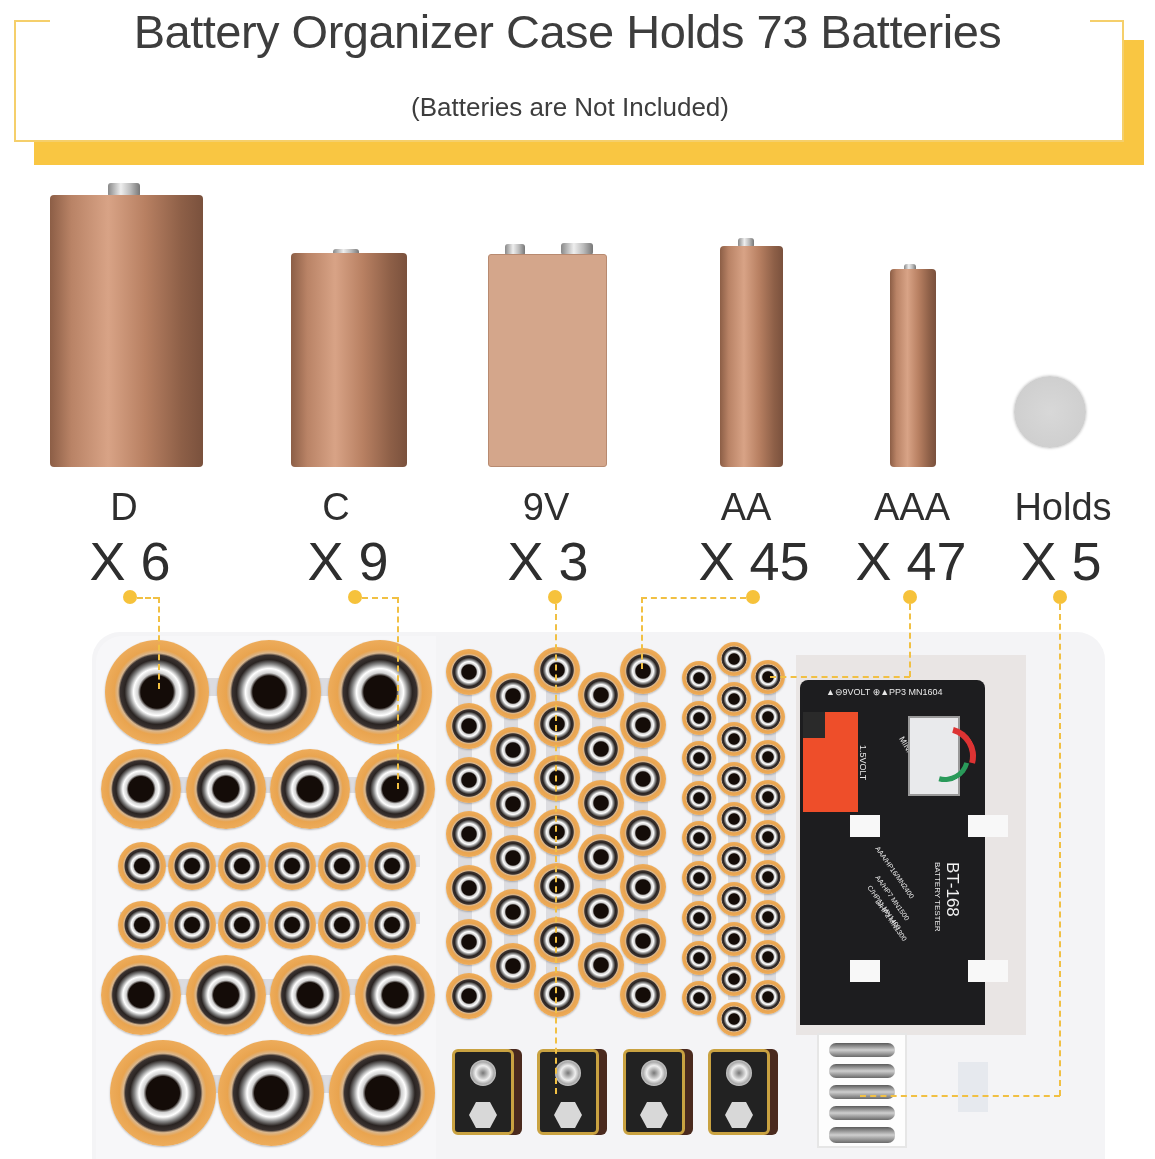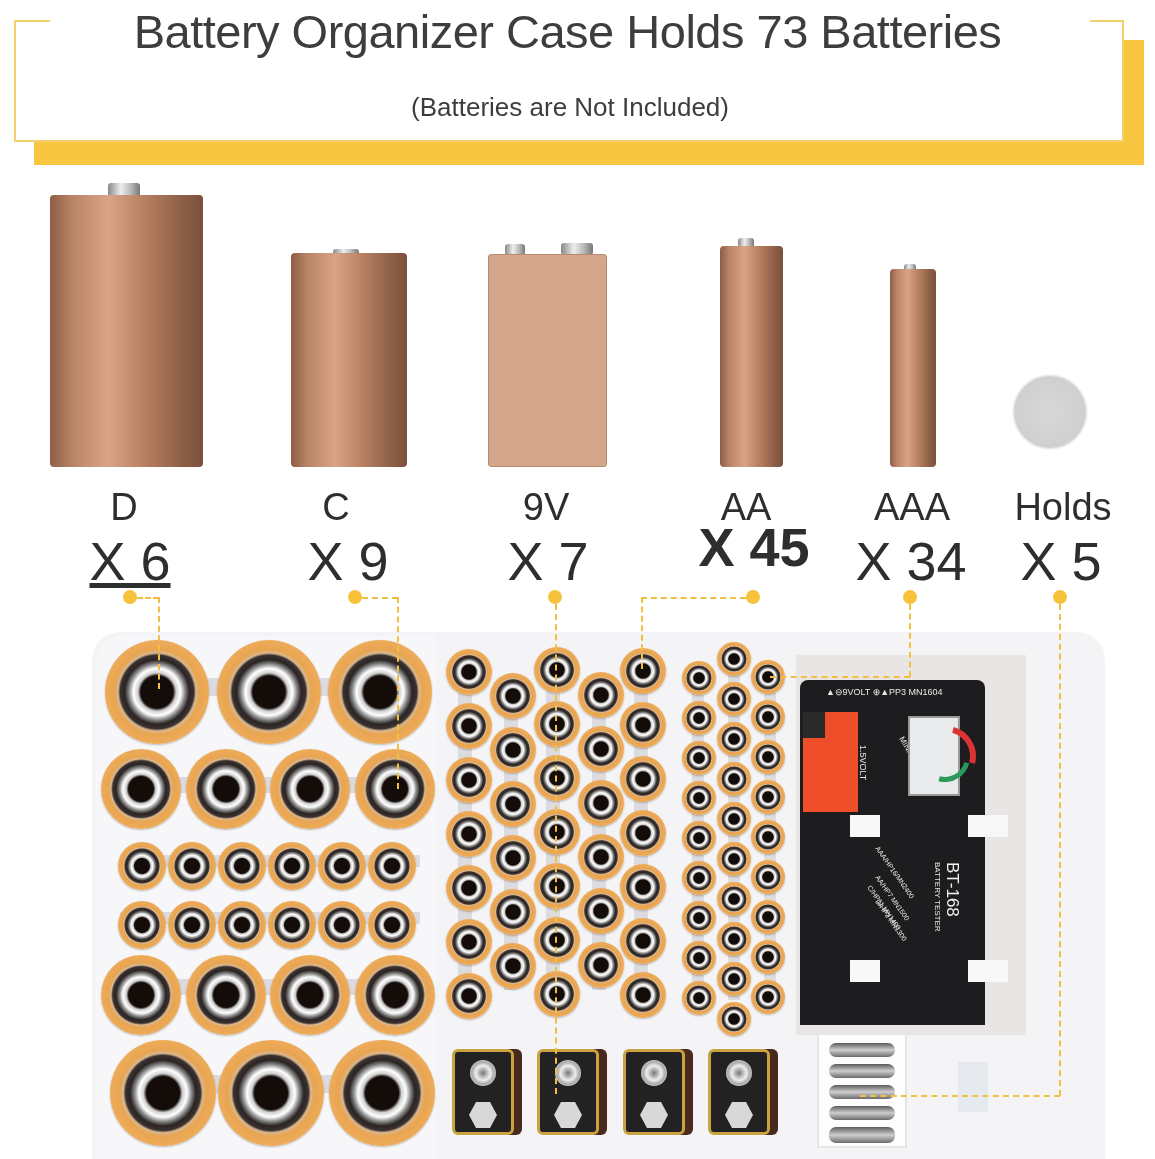--- a/index.html
+++ b/index.html
@@ -87,33 +87,33 @@
 </div>
 
 <div>
   <div class="cap" style="left:904px;top:264px;width:12px;height:8px;"></div>
   <div class="cyl" style="left:890px;top:269px;width:46px;height:198px;"></div>
 </div>
 
 <div class="coin" style="left:1014px;top:376px;width:72px;height:72px;"></div>
 
 <div class="label" style="left:44px;top:486px;">D</div>
-<div class="qty" style="left:30px;top:530px;text-decoration:underline;">X 6</div>
+<div class="qty" style="left:30px;top:530px;">X 6</div>
 
 <div class="label" style="left:256px;top:486px;">C</div>
 <div class="qty" style="left:248px;top:530px;">X 9</div>
 
 <div class="label" style="left:466px;top:486px;">9V</div>
-<div class="qty" style="left:448px;top:530px;">X 7</div>
+<div class="qty" style="left:448px;top:530px;">X 3</div>
 
 <div class="label" style="left:666px;top:486px;">AA</div>
-<div class="qty" style="left:654px;top:516px;font-weight:bold;">X 45</div>
+<div class="qty" style="left:654px;top:530px;">X 45</div>
 
 <div class="label" style="left:832px;top:486px;">AAA</div>
-<div class="qty" style="left:811px;top:530px;">X 34</div>
+<div class="qty" style="left:811px;top:530px;">X 47</div>
 
 <div class="label" style="left:983px;top:486px;">Holds</div>
 <div class="qty" style="left:961px;top:530px;">X 5</div>
 
 <div class="case"></div>
 <div class="case-inner-left"></div>
 
 <div class="rail" style="left:120px;top:678px;width:300px;height:18px;"></div>
 <div class="rail" style="left:120px;top:777px;width:300px;height:16px;"></div>
 <div class="rail" style="left:120px;top:855px;width:300px;height:12px;"></div>

